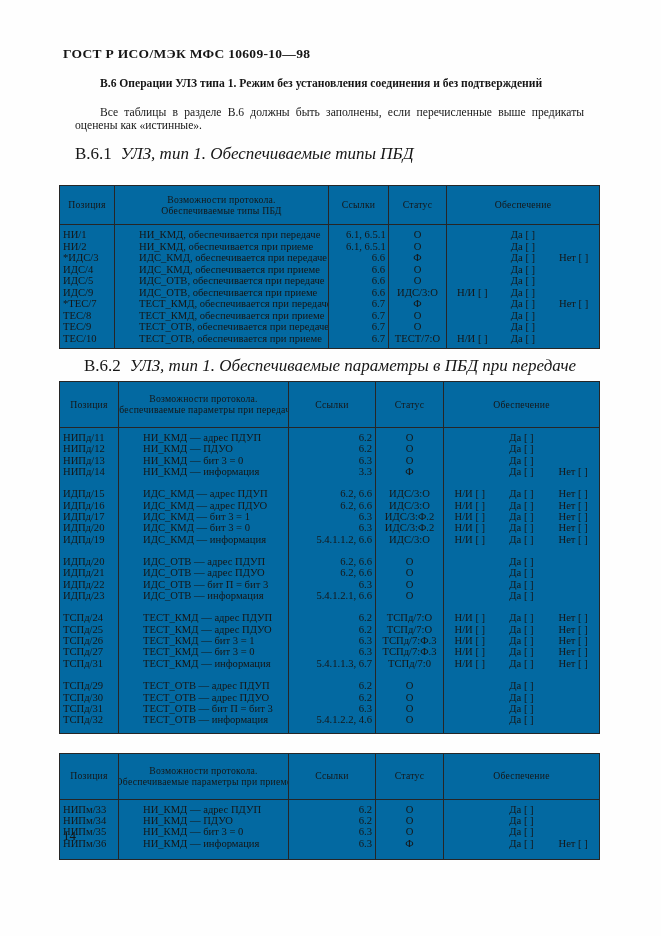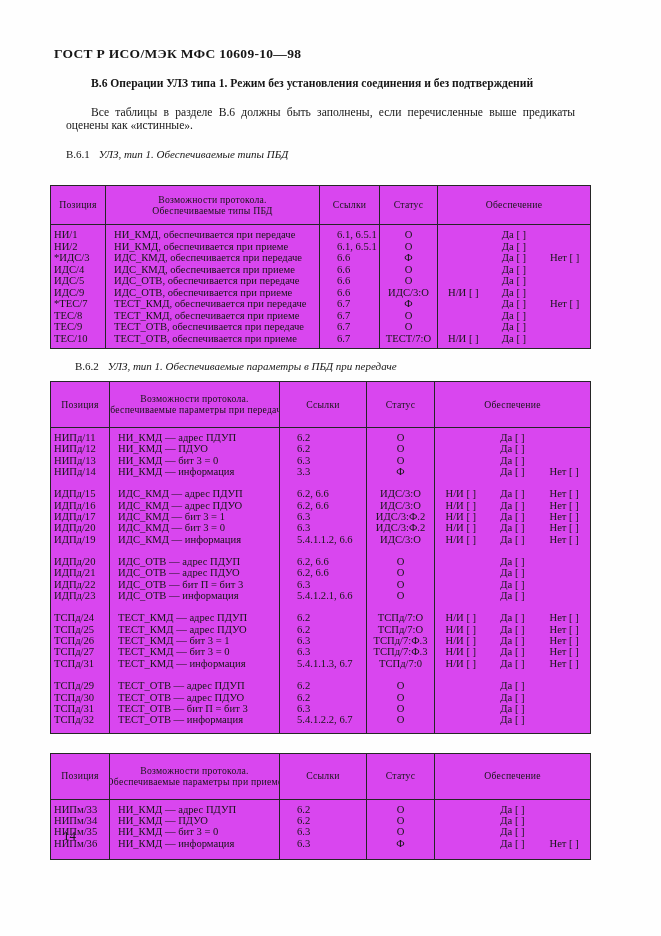--- a/index.html
+++ b/index.html
@@ -2,55 +2,55 @@
 <html><head>
 <meta charset="utf-8">
 <style>
   html,body{margin:0;padding:0;background:#e8e8e8;}
   .page{
     position:relative;width:661px;height:936px;margin:0 auto;
     background:#fefefe;color:#161616;
     font-family:"Liberation Serif","DejaVu Serif",serif;
     overflow:hidden;
   }
-  .content{position:absolute;left:50px;top:0;width:541px;}
+  .content{position:absolute;left:59px;top:0;width:541px;}
   .doc-title{margin:46px 0 0 4px;font-size:13.5px;font-weight:bold;letter-spacing:0.3px;}
   .intro{margin-top:14px;font-size:11.6px;line-height:12.8px;}
   .intro p{margin:16px;}
   .indent{text-indent:25px;}
   .bold{font-weight:bold;}
   .just{text-align:justify;}
-  .sec-heading{margin:0 0 0 25px;font-size:11px;line-height:12.8px;}
+  .sec-heading{margin:0 0 0 25px;font-size:17px;line-height:12.8px;}
   .sec-heading .num{margin-right:9px;}
   .sec-heading .it{font-style:italic;}
   .sec-b61{margin-top:0;}
   .gap-before-table{height:8px;}
   .after-table{height:11px;}
 
   
-  .tbl{border:1.6px solid #262626;font-size:10.6px;background:#d946ef;}
+  .tbl{border:1.6px solid #262626;font-size:10.6px;background:#0369a1;}
   .t1{--cols:54px 214px 60px 58px 1fr;}
   .t2{--cols:58px 170px 87px 68px 1fr;}
   .tr{display:grid;grid-template-columns:var(--cols);}
   .td{border-left:1px solid #262626;padding:0 3px;white-space:nowrap;overflow:hidden;}
   .tr .td:first-child{border-left:none;}
   .th-row .td{
     border-bottom:1px solid #262626;
     display:flex;flex-direction:column;justify-content:center;align-items:center;
     text-align:center;font-size:9.7px;letter-spacing:0.25px;line-height:11.5px;
     padding:4px 2px;
   }
   .t1 .th-row{min-height:39px;}
   .t2 .th-row{min-height:46px;}
   .tbody .tr .td{line-height:11.5px;}
   .t2 .tbody .tr .td{line-height:11.35px;}
   .tbody .tr:first-child .td{padding-top:4px;}
   .c-pos{text-align:left;}
-  .c-cap{padding-left:8px;}
-  .c-ref{padding-left:17px;}
+  .c-cap{padding-left:24px;}
+  .c-ref{padding-left:17px;text-align:right;}
   .c-st{text-align:center;}
   .c-sup{display:grid;grid-template-columns:1fr 1fr 1fr;padding:0;}
   .c-sup span{text-align:center;white-space:pre;}
   .gap .td{height:11px;}
   .endgap .td{height:4px;}
   .t2 .endgap .td{height:7px;}
   .t3gap .td{height:10px;}
 
   .page-number{position:absolute;left:63px;top:828px;font-size:13px;}
 </style>
@@ -475,21 +475,21 @@
             <div class="td c-st">О</div>
             <div class="td c-sup">
               <span class="nhi"></span>
               <span class="da">Да [ ]</span>
               <span class="net"></span>
             </div>
           </div>
           <div class="tr">
             <div class="td c-pos">ТСПд/32</div>
             <div class="td c-cap">ТЕСТ_ОТВ — информация</div>
-            <div class="td c-ref">5.4.1.2.2, 6.7</div>
+            <div class="td c-ref">5.4.1.2.2, 4.6</div>
             <div class="td c-st">О</div>
             <div class="td c-sup">
               <span class="nhi"></span>
               <span class="da">Да [ ]</span>
               <span class="net"></span>
             </div>
           </div>
           <div class="tr endgap">
             <div class="td c-pos"></div>
             <div class="td c-cap"></div>

